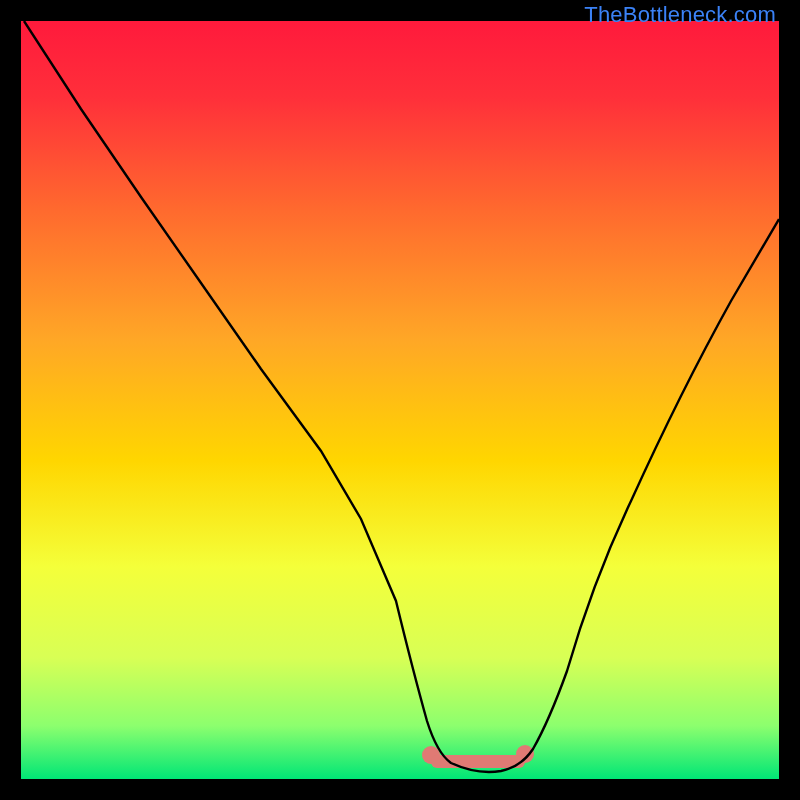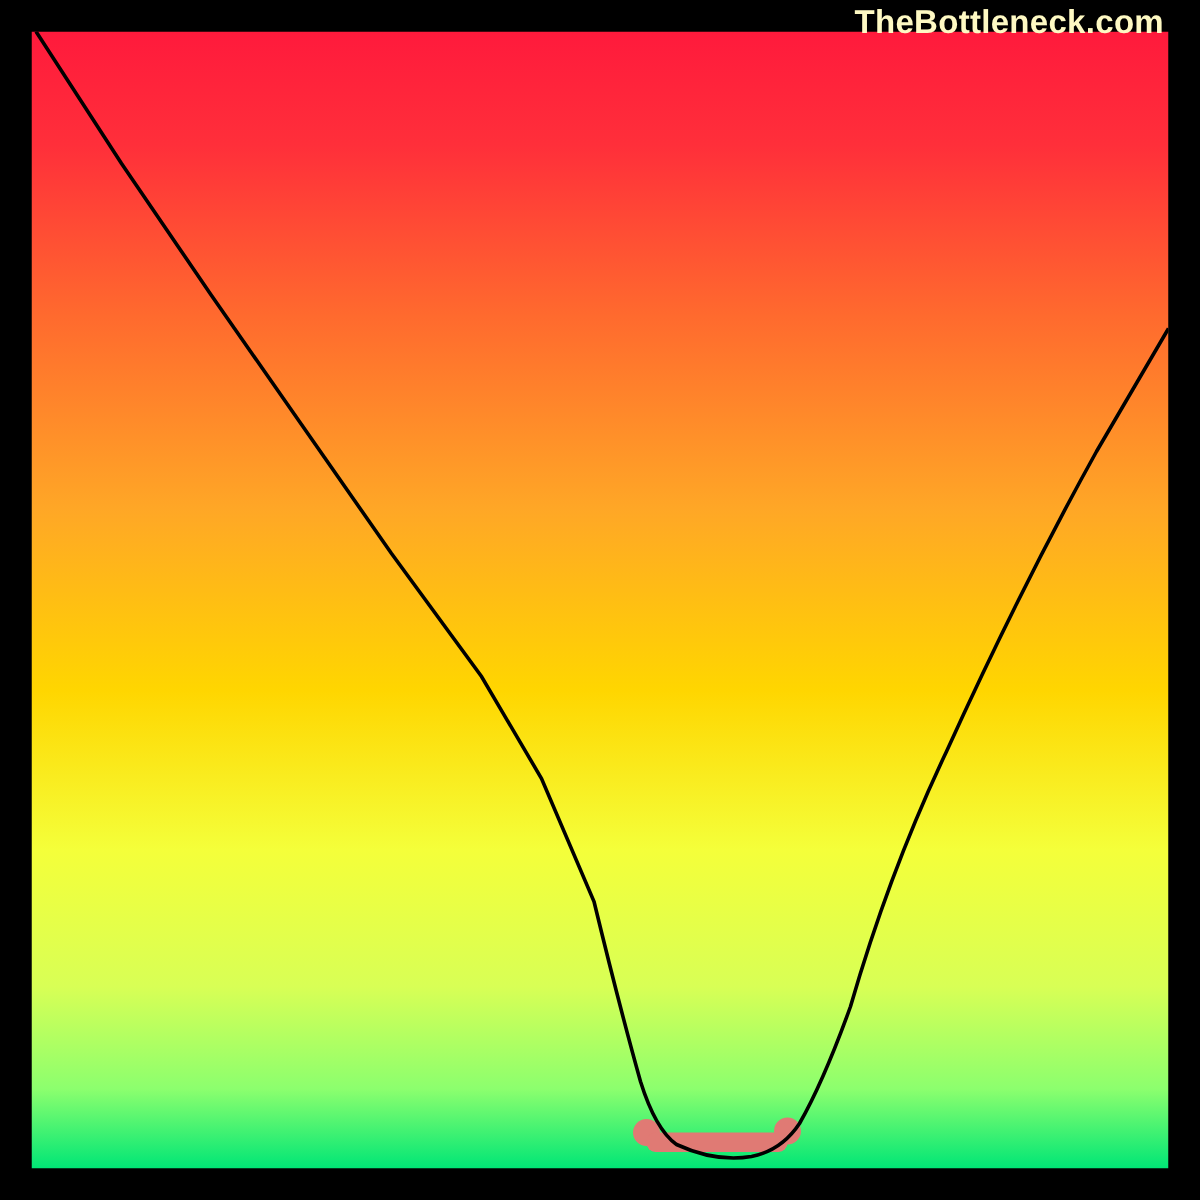--- a/index.html
+++ b/index.html
@@ -17,22 +17,22 @@
     width: 758px;
     height: 758px;
     background: #000;
   }
   .watermark {
     position: absolute;
     top: 2px;
     right: 24px;
     font-family: Arial, Helvetica, sans-serif;
     font-size: 22px;
-    font-weight: bold;
-    color: #fef9c3;
+    font-weight: normal;
+    color: #3b82f6;
     z-index: 5;
     letter-spacing: 0.2px;
   }
   svg {
     display: block;
   }
 </style>
 </head>
 <body>
 

